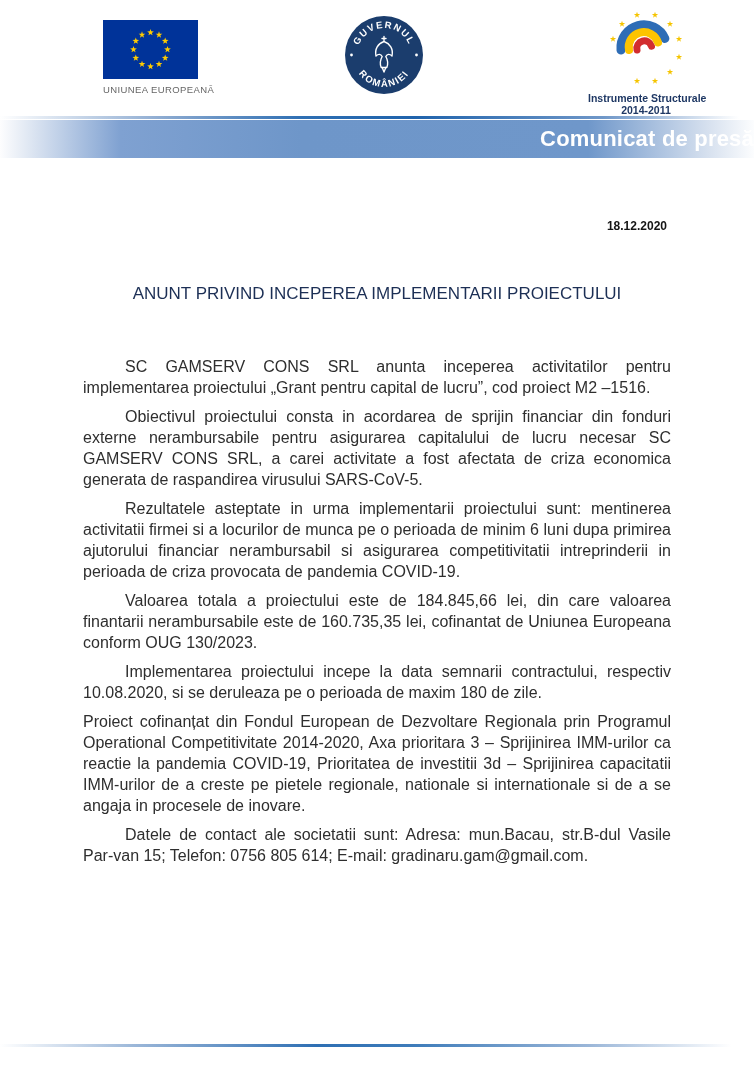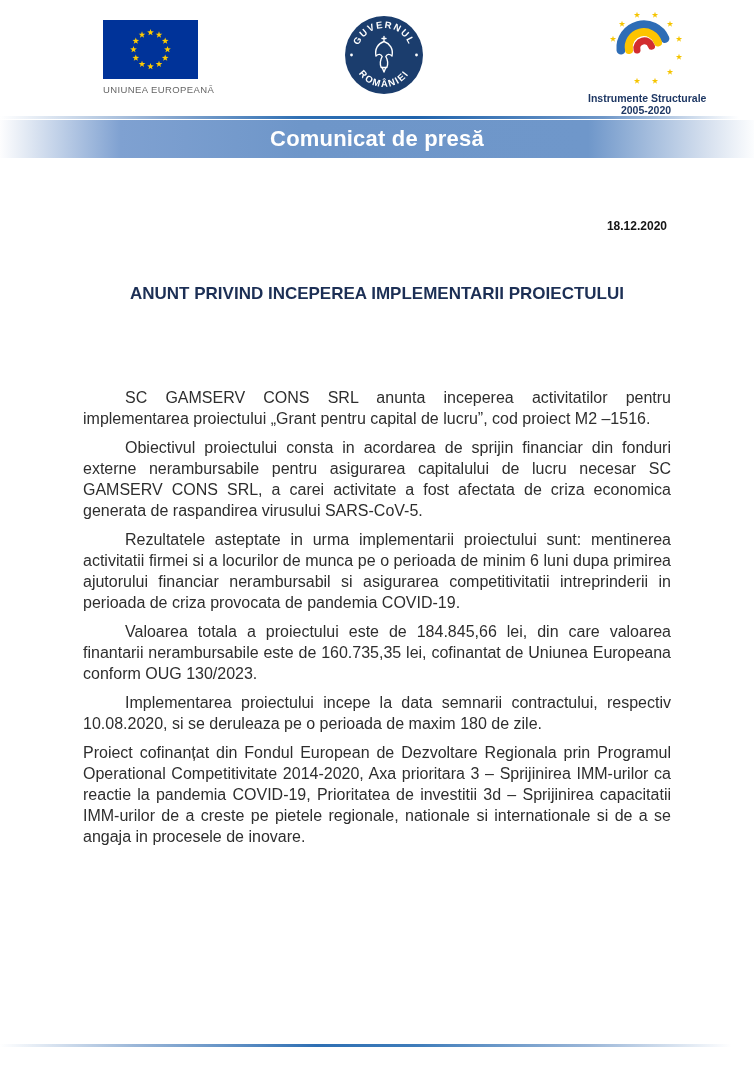--- a/index.html
+++ b/index.html
@@ -23,29 +23,29 @@
   .is-graphic{display:block;margin:0 auto;width:110px;height:86px;}
   .is-caption{font-size:10.5px;font-weight:bold;color:#1f3864;line-height:12px;white-space:nowrap;}
   
   .rule-top{
     position:absolute;left:0;top:116px;width:754px;height:3px;
     background:linear-gradient(to right,rgba(255,255,255,0) 0%,#8aa9d0 22%,var(--rule-blue) 40%,#1f63ac 55%,#6f97c8 80%,rgba(255,255,255,0) 98%);
   }
   .banner{
     position:absolute;left:0;top:120px;width:754px;height:38px;
     background:linear-gradient(to right,#fdfdfe 0%,#e6ecf5 3%,#7fa1d1 16%,var(--banner-blue) 40%,#6f97ca 78%,#d7e1ef 94%,#fcfdfe 100%);
-    display:flex;align-items:center;justify-content:center;
+    display:flex;align-items:center;justify-content:flex-end;
   }
   .banner-title{color:#ffffff;font-size:22px;font-weight:bold;letter-spacing:.2px;}
   
   .doc-date{position:absolute;top:219px;right:87px;font-size:12px;font-weight:bold;color:#151515;}
   .doc-title{position:absolute;top:283px;left:0;width:754px;text-align:center;
-    font-size:17px;font-weight:bold;color:var(--title-navy);line-height:21.5px;}
+    font-size:17px;font-weight:normal;color:var(--title-navy);line-height:21.5px;}
   .doc-body{position:absolute;top:356px;left:83px;width:588px;
-    font-size:16px;line-height:21px;text-align:justify;color:var(--body-ink);margin-top:31px;}
+    font-size:16px;line-height:21px;text-align:justify;color:var(--body-ink);}
   .doc-body p{margin:0 0 8px 0;}
   .doc-body p.indent{text-indent:42px;}
   .rule-bottom{
     position:absolute;left:0;top:1044px;width:754px;height:3px;
     background:linear-gradient(to right,rgba(255,255,255,0) 0%,#9ab6d8 18%,var(--rule-blue) 42%,#3e7cba 55%,#9ab6d8 78%,rgba(255,255,255,0) 97%);
   }
 </style>
 </head>
 <body>
 
@@ -111,37 +111,38 @@
         <use href="#isstar" x="79" y="66"></use>
       <use href="#isstar" x="64" y="75"></use>
         <use href="#isstar" x="46" y="75"></use>
       <g fill="none" stroke-linecap="round">
         <path d="M 30,44 A 23,23 0 0 1 73.9,32.5" style="stroke:var(--is-blue)" stroke-width="9"></path>
         <path d="M 38,44 A 15,15 0 0 1 67,36.5" style="stroke:var(--is-yellow)" stroke-width="8"></path>
         <path d="M 46,44 A 7.5,7.5 0 0 1 60.5,40.2" style="stroke:var(--is-red)" stroke-width="7"></path>
       </g>
     </svg>
     <div class="is-caption">Instrumente Structurale</div>
-    <div class="is-caption">2005-2020</div>
+    <div class="is-caption">2014-2011</div>
   </div>
 
   <div class="rule-top"></div>
   <div class="banner">
     <span class="banner-title">Comunicat de presă</span>
   </div>
 
   <div class="doc-date">18.12.2020</div>
 
   <div class="doc-title">
     <div>ANUNT PRIVIND INCEPEREA IMPLEMENTARII PROIECTULUI</div>
   </div>
 
   <div class="doc-body">
     <p class="indent">SC GAMSERV CONS SRL anunta inceperea activitatilor pentru implementarea proiectului „Grant pentru capital de lucru”, cod proiect M2 –1516.</p>
     <p class="indent">Obiectivul proiectului consta in acordarea de sprijin financiar din fonduri externe nerambursabile pentru asigurarea capitalului de lucru necesar SC GAMSERV CONS SRL, a carei activitate a fost afectata de criza economica generata de raspandirea virusului SARS-CoV-5.</p>
     <p class="indent">Rezultatele asteptate in urma implementarii proiectului sunt: mentinerea activitatii firmei si a locurilor de munca pe o perioada de minim 6 luni dupa primirea ajutorului financiar nerambursabil si asigurarea competitivitatii intreprinderii in perioada de criza provocata de pandemia COVID-19.</p>
     <p class="indent">Valoarea totala a proiectului este de 184.845,66 lei, din care valoarea finantarii nerambursabile este de 160.735,35 lei, cofinantat de Uniunea Europeana conform OUG 130/2023.</p>
     <p class="indent">Implementarea proiectului incepe la data semnarii contractului, respectiv 10.08.2020, si se deruleaza pe o perioada de maxim 180 de zile.</p>
     <p>Proiect cofinanțat din Fondul European de Dezvoltare Regionala prin Programul Operational Competitivitate 2014-2020, Axa prioritara 3 – Sprijinirea IMM-urilor ca reactie la pandemia COVID-19, Prioritatea de investitii 3d – Sprijinirea capacitatii IMM-urilor de a creste pe pietele regionale, nationale si internationale si de a se angaja in procesele de inovare.</p>
+    <p class="indent">Datele de contact ale societatii sunt: Adresa: mun.Bacau, str.B-dul Vasile Par-van 15; Telefon: 0756 805 614; E-mail: gradinaru.gam@gmail.com.</p>
   </div>
 
   <div class="rule-bottom"></div>
 </div>
 
 </body></html>

